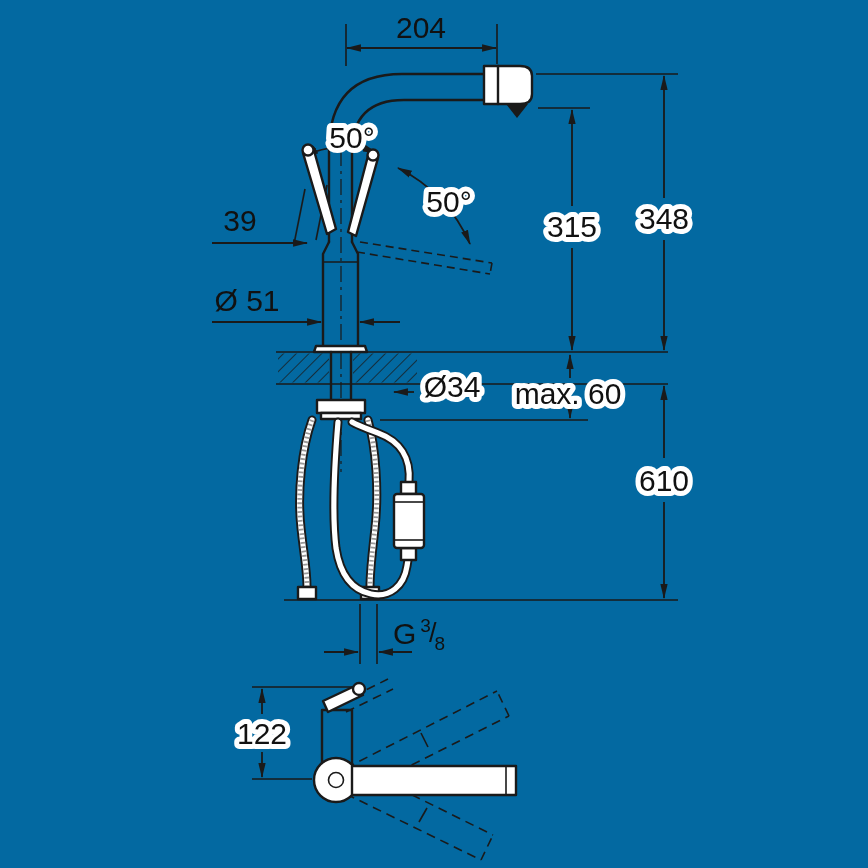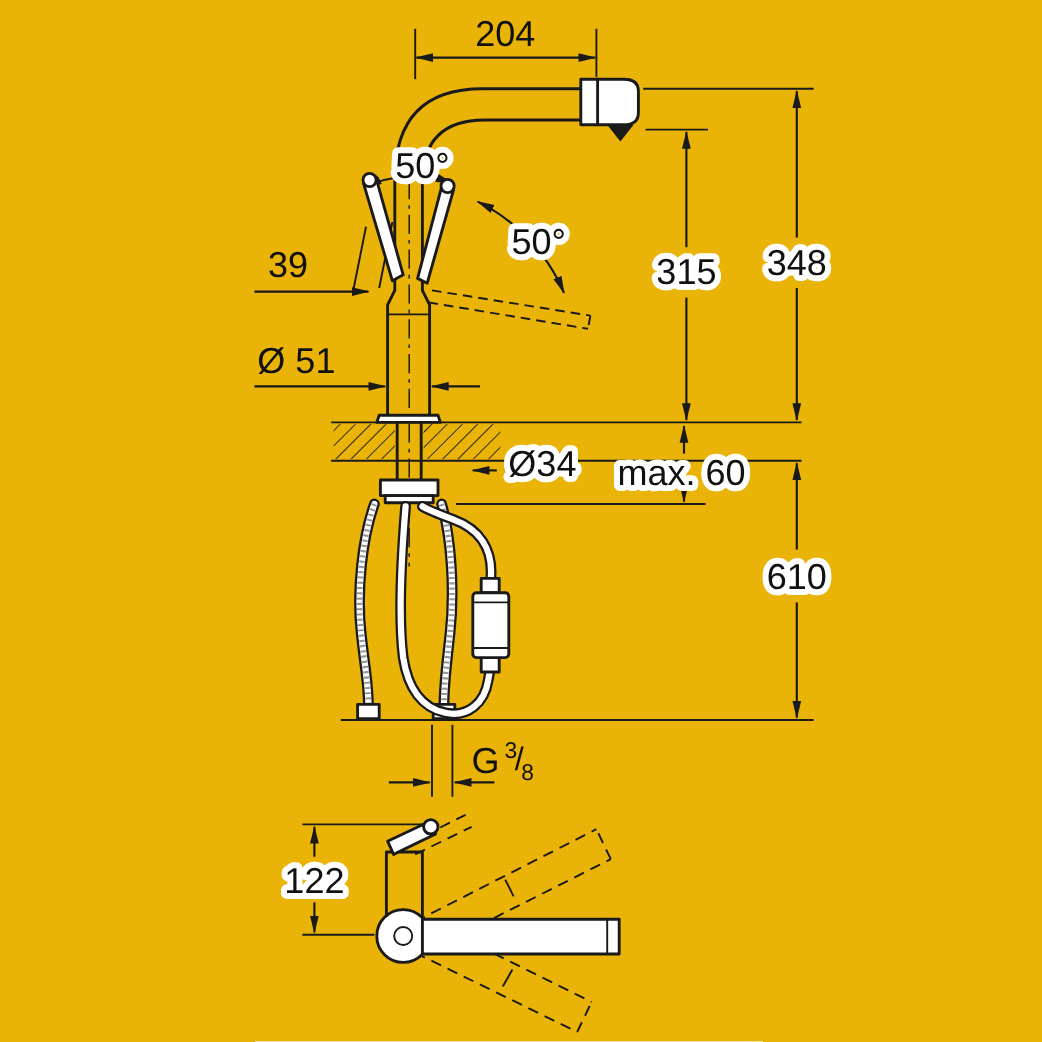--- a/index.html
+++ b/index.html
@@ -1,16 +1,16 @@
 <!DOCTYPE html>
 <html><head>
 <meta charset="utf-8">
 <style>
   html,body{margin:0;padding:0;background:#ffffff;}
-  .stage{width:868px;height:868px;background:#eab308;position:relative;overflow:hidden;}
+  .stage{width:868px;height:868px;background:#0369a1;position:relative;overflow:hidden;}
   svg{display:block;}
   .ln{stroke:#1a1a1a;stroke-width:2.4;fill:none;stroke-linecap:round;stroke-linejoin:round;}
   .thin{stroke:#1a1a1a;stroke-width:1.6;fill:none;}
   .dim{stroke:#1a1a1a;stroke-width:1.8;fill:none;}
   .dash{stroke-dasharray:9 6;}
   .dash2{stroke-dasharray:8 5;}
   .cl{stroke:#1a1a1a;stroke-width:1.2;fill:none;stroke-dasharray:16 5 3 5;}
   .wfill{fill:#ffffff;}
   .solid{fill:#1a1a1a;stroke:none;}
   .hoseOuter{stroke:#1a1a1a;stroke-width:9;fill:none;stroke-linecap:round;}

